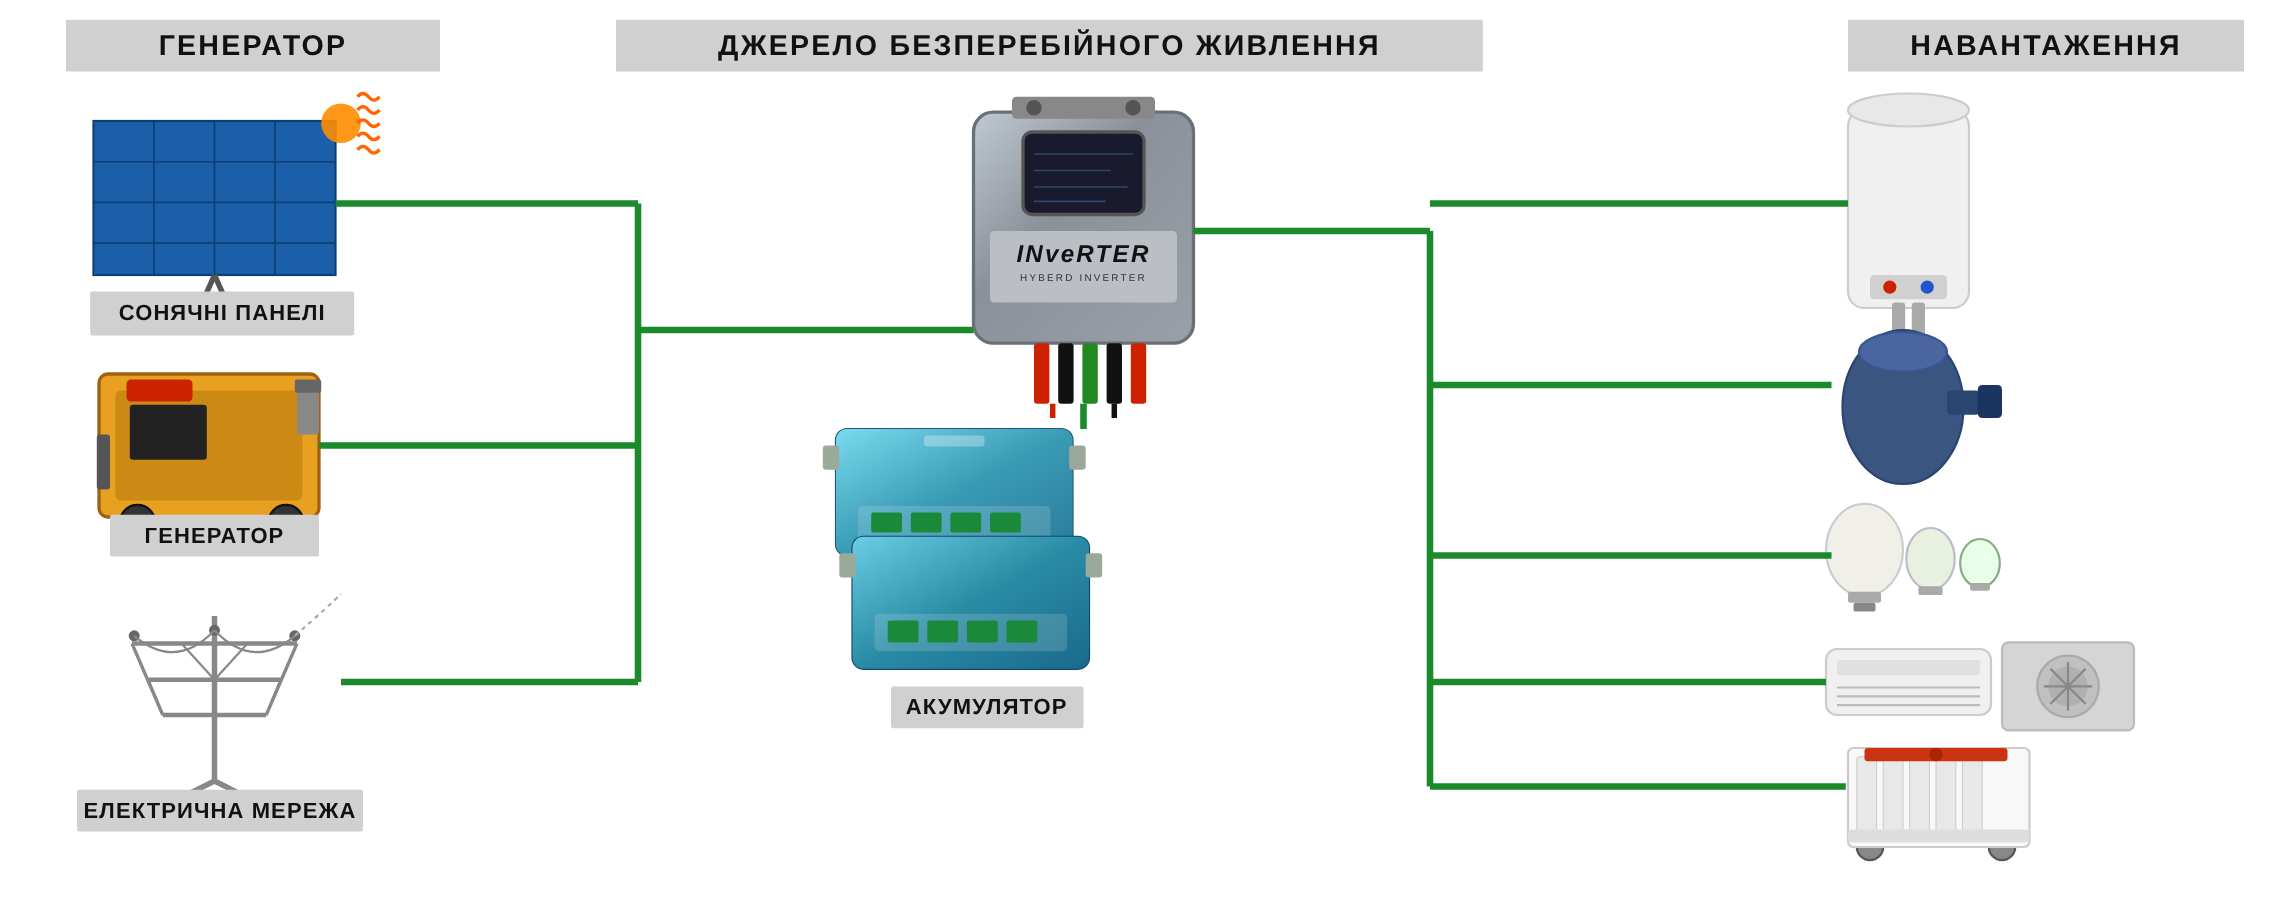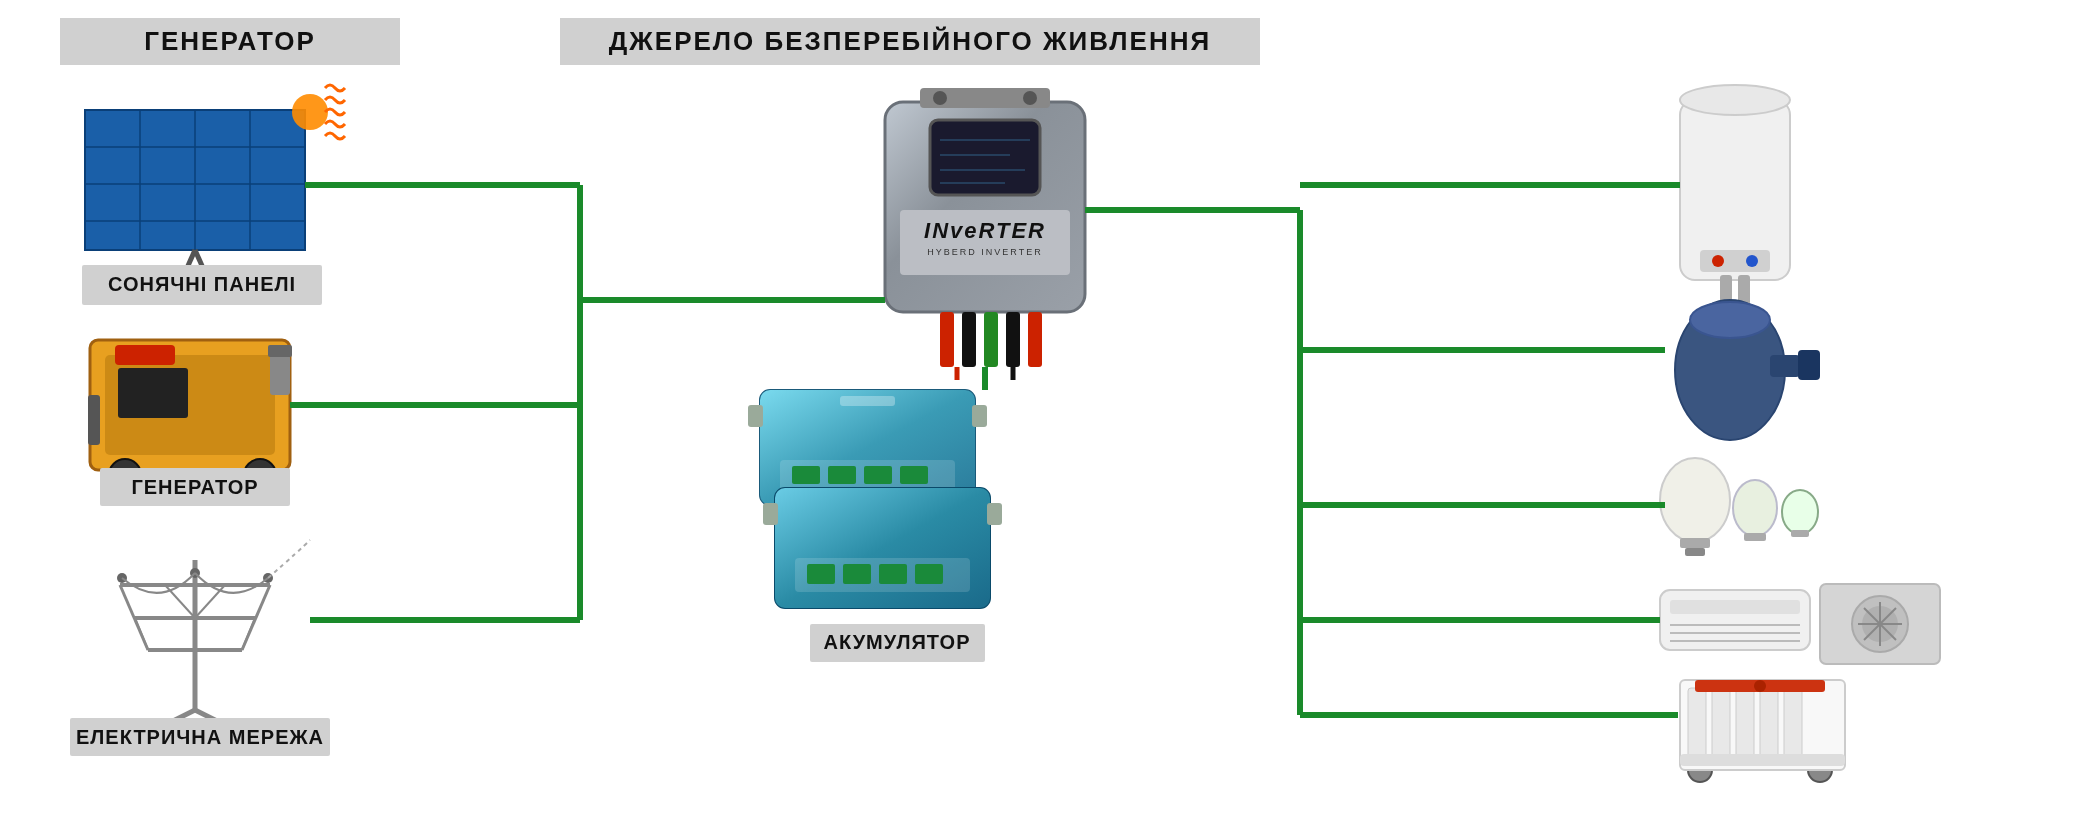--- a/index.html
+++ b/index.html
@@ -31,21 +31,21 @@
       color: #111;
       text-align: center;
     }
 
     .header-generation {
       left: 60px;
       width: 340px;
     }
     .header-ups {
       left: 560px;
-      width: 700px;
+      width: 788px;
     }
     .header-load {
       left: 1680px;
       width: 360px;
     }
 
     
     svg.wires {
       position: absolute;
       top: 0;
@@ -56,20 +56,21 @@
     }
 
   </style>
 </head>
 <body>
 
 <div class="diagram-container">
 
   <div class="col-header header-generation">ГЕНЕРАТОР</div>
   <div class="col-header header-ups">ДЖЕРЕЛО БЕЗПЕРЕБІЙНОГО ЖИВЛЕННЯ</div>
+  <div class="col-header header-load">НАВАНТАЖЕННЯ</div>
 
   <svg class="wires" viewBox="0 0 2084 834">
 
     <g>
 
       <rect x="85" y="110" width="220" height="140" fill="#1a5fa8" rx="4"></rect>
       <rect x="85" y="110" width="220" height="140" fill="none" stroke="#0a3f78" stroke-width="2"></rect>
 
       <line x1="85" y1="147" x2="305" y2="147" stroke="#0a3f78" stroke-width="1.5"></line>
       <line x1="85" y1="184" x2="305" y2="184" stroke="#0a3f78" stroke-width="1.5"></line>

